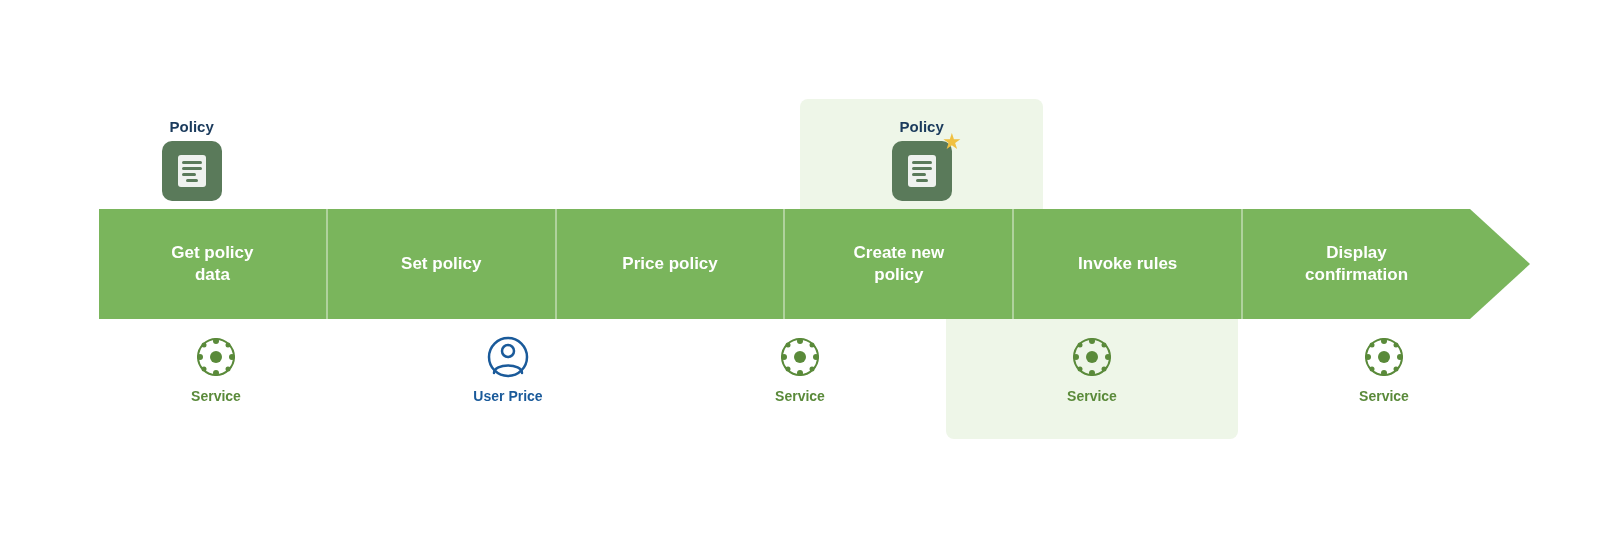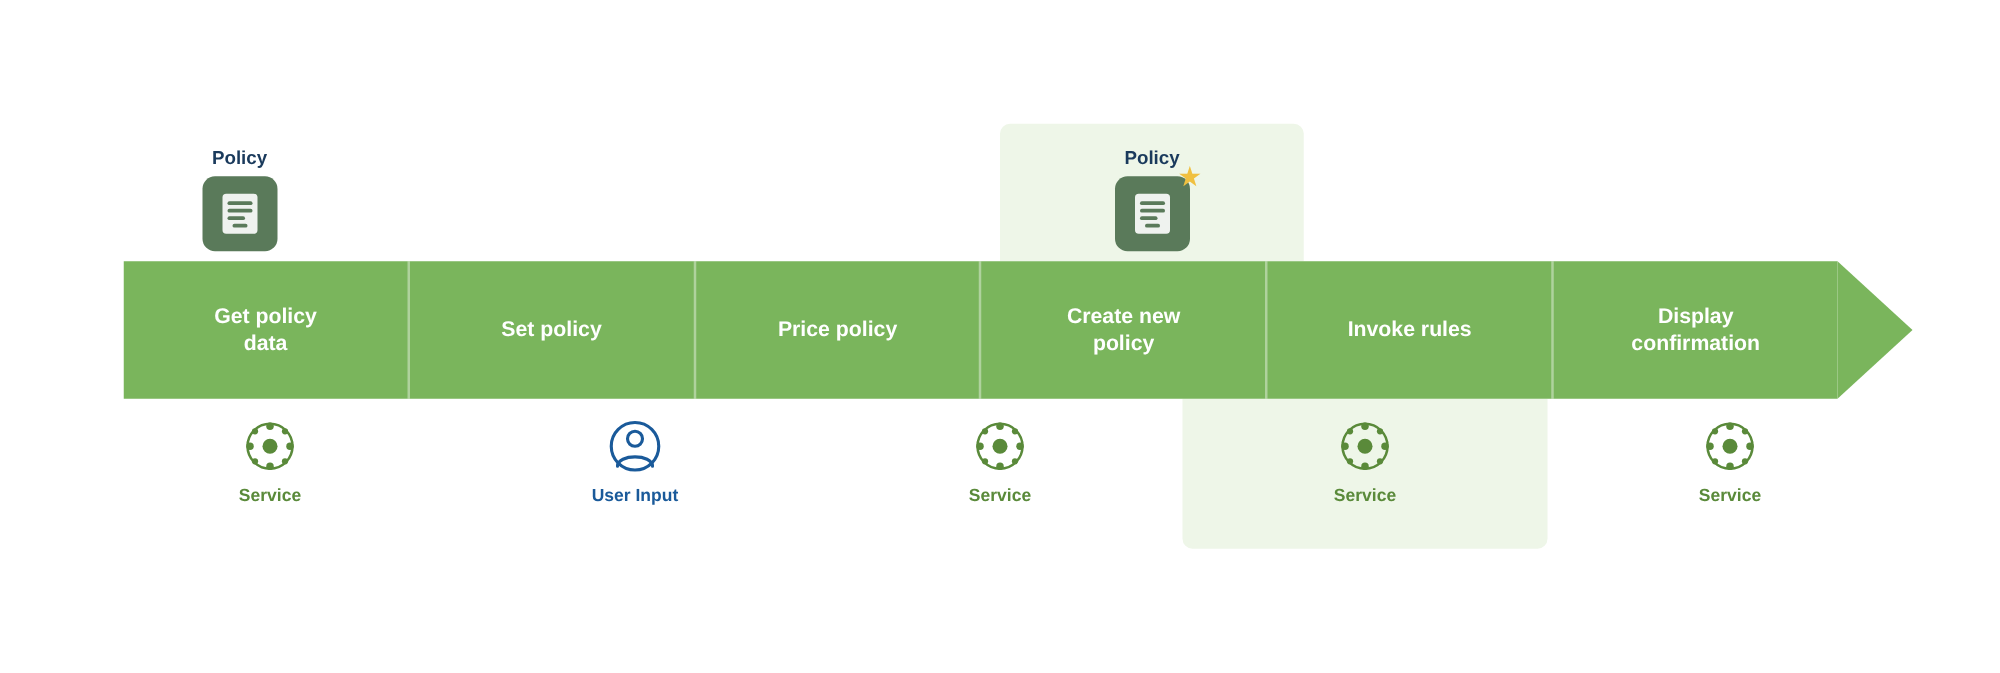--- a/index.html
+++ b/index.html
@@ -236,21 +236,21 @@
     </div>
 
     <div class="bottom-icon-cell">
       <div class="service-icon">
         <svg viewBox="0 0 44 44" fill="none">
           <circle cx="22" cy="22" r="19" stroke="#1a5a9a" stroke-width="2.5" fill="none"></circle>
           <circle cx="22" cy="16" r="6" stroke="#1a5a9a" stroke-width="2.5" fill="none"></circle>
           <path d="M8 38 C8 28 36 28 36 38" stroke="#1a5a9a" stroke-width="2.5" fill="none" stroke-linecap="round"></path>
         </svg>
       </div>
-      <span class="service-label blue">User Input</span>
+      <span class="service-label blue">User Price</span>
     </div>
 
     <div class="bottom-icon-cell">
       <div class="service-icon">
         <svg viewBox="0 0 44 44" fill="none">
           <circle cx="22" cy="22" r="18" stroke="#5a8a3a" stroke-width="2" fill="none"></circle>
           <circle cx="22" cy="22" r="6" fill="#5a8a3a"></circle>
           <circle cx="22" cy="6" r="3" fill="#5a8a3a"></circle>
           <circle cx="22" cy="38" r="3" fill="#5a8a3a"></circle>
           <circle cx="6" cy="22" r="3" fill="#5a8a3a"></circle>

